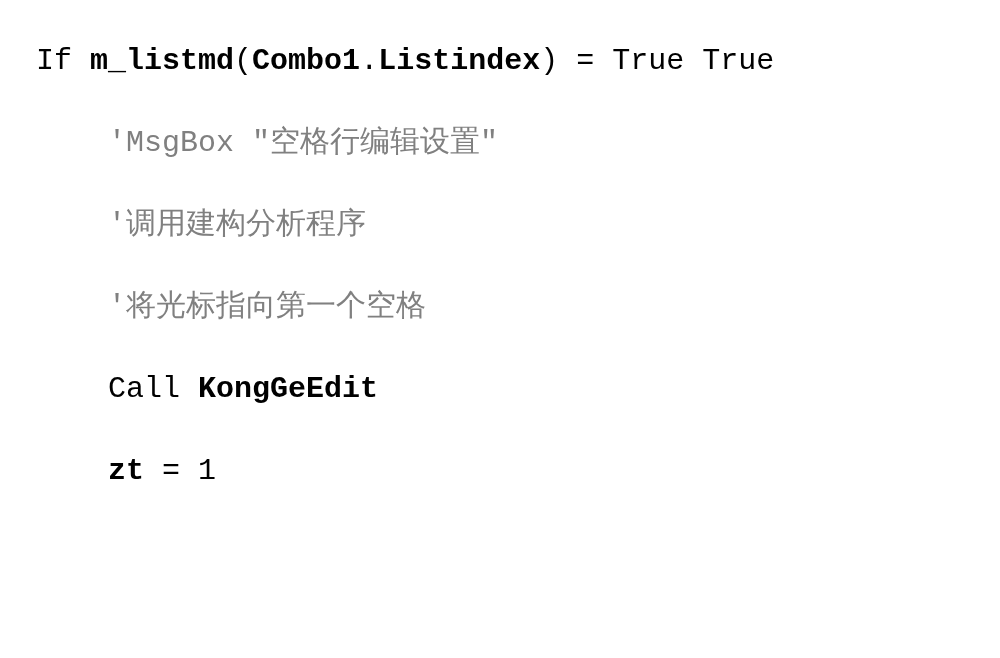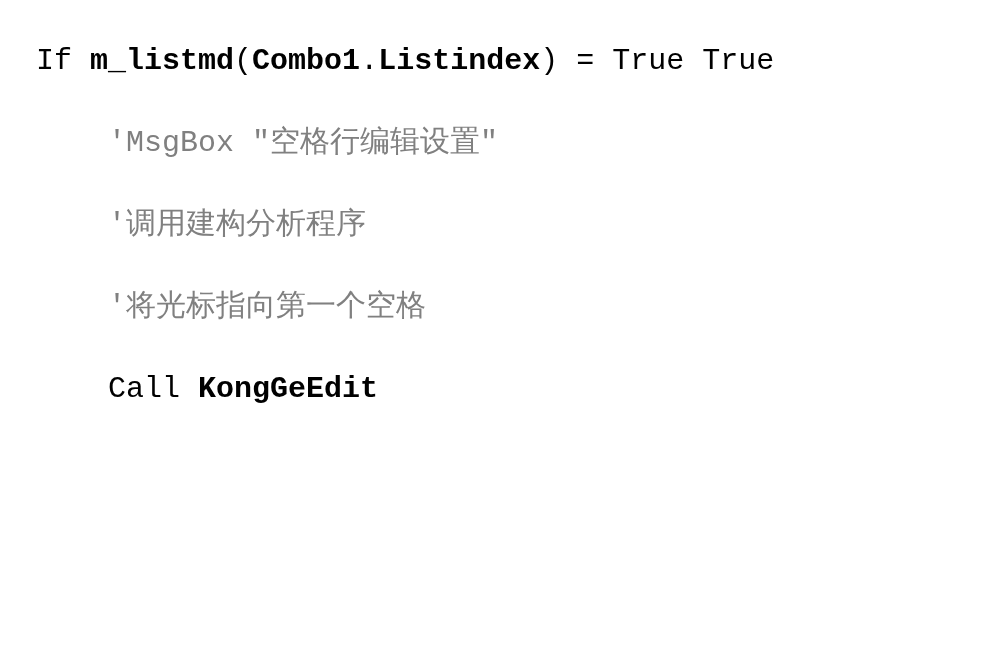--- a/index.html
+++ b/index.html
@@ -28,20 +28,21 @@
 </style>
 </head>
 <body>
 
 <div class="code-block">
 <span class="line"><span>  </span><span class="kw">If</span> <span class="ident">m_listmd</span><span class="op">(</span><span class="ident">Combo1</span><span class="op">.</span><span class="ident">Listindex</span><span class="op">)</span><span class="op"> = </span><span class="kw">True</span><span class="kw"> True</span></span>
 <span class="line"><span>      </span><span class="cmt">'</span><span class="cmt">MsgBox </span><span class="cmt">"空格行编辑设置"</span></span>
 <span class="line"><span>      </span><span class="cmt">'</span><span class="cmt">调用建构分析程序</span></span>
 <span class="line"><span>      </span><span class="cmt">'</span><span class="cmt">将光标指向第一个空格</span></span>
 <span class="line"><span>      </span><span class="kw">Call </span><span class="ident">KongGeEdit</span></span>
+<span class="line"><span>      </span><span class="ident">zt</span><span class="op"> = </span><span class="num">1</span></span>
 
 
 
 
 
 
 
 
 </div>
 

